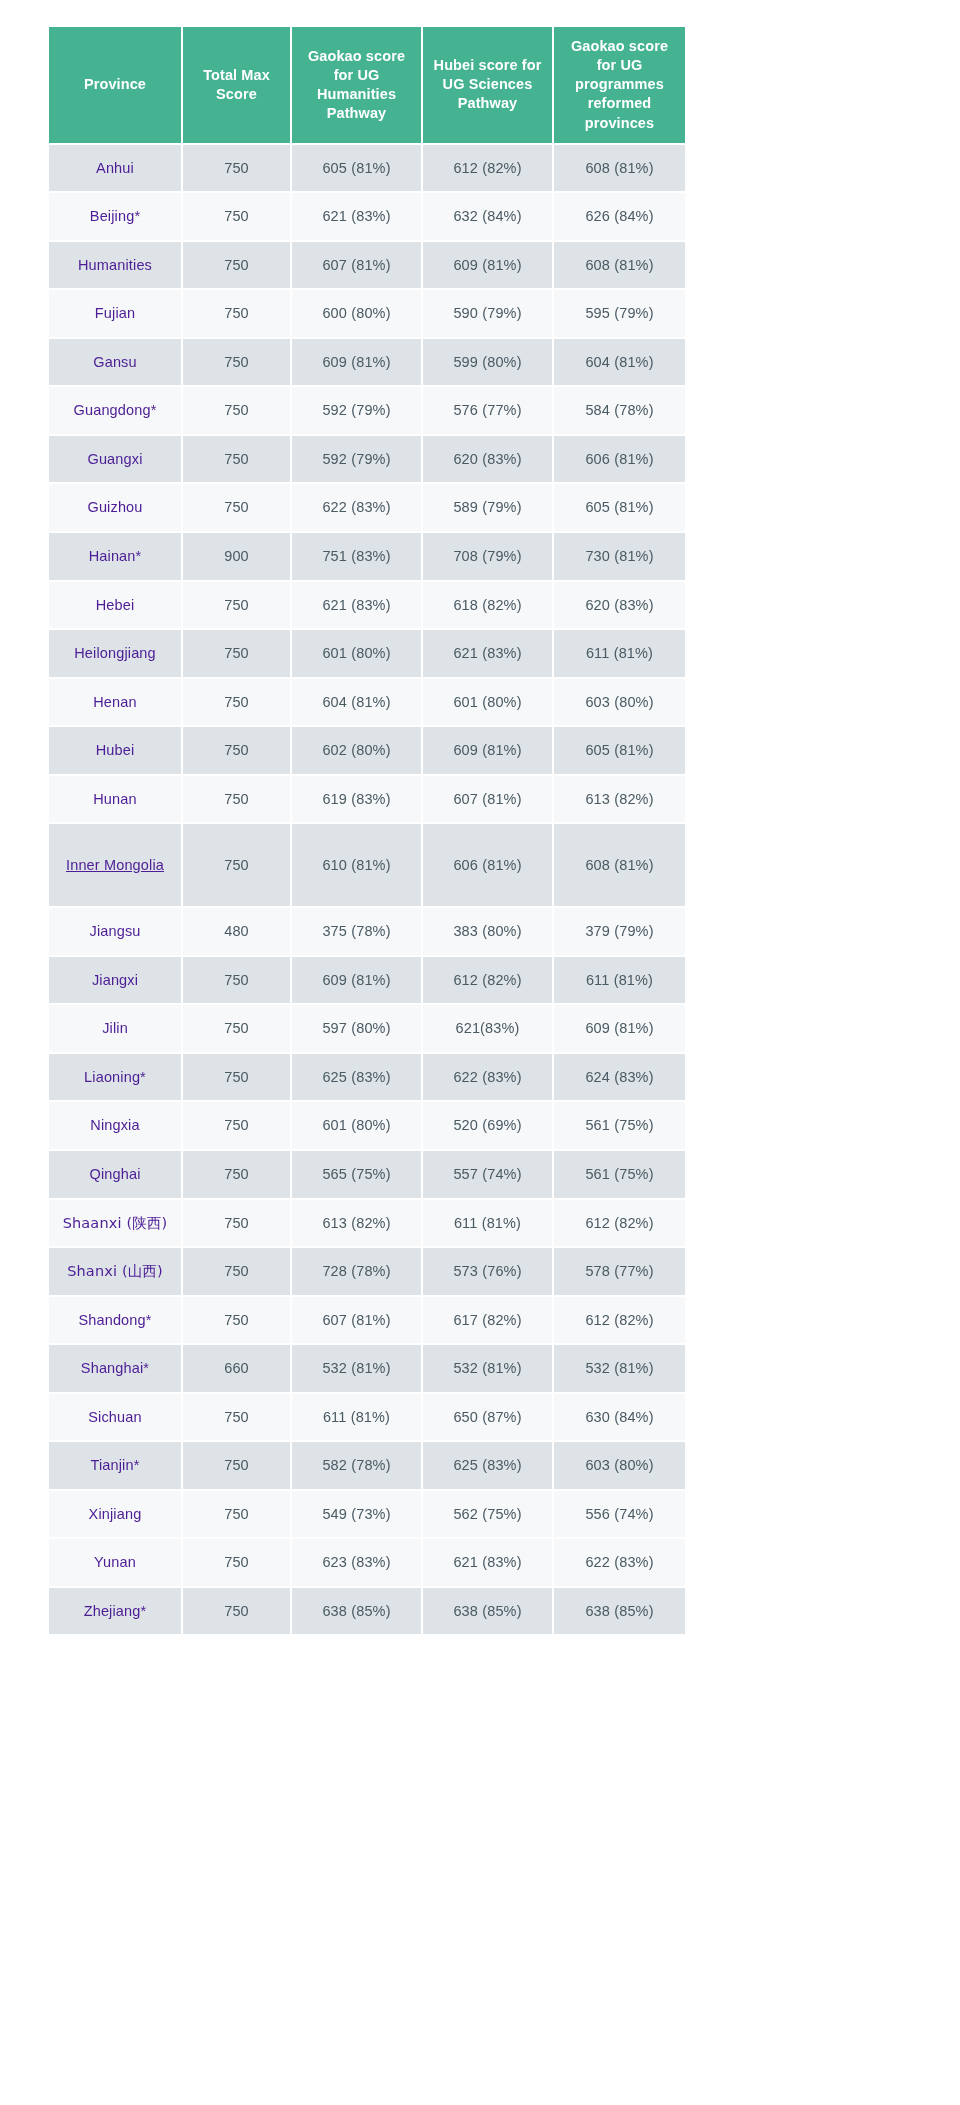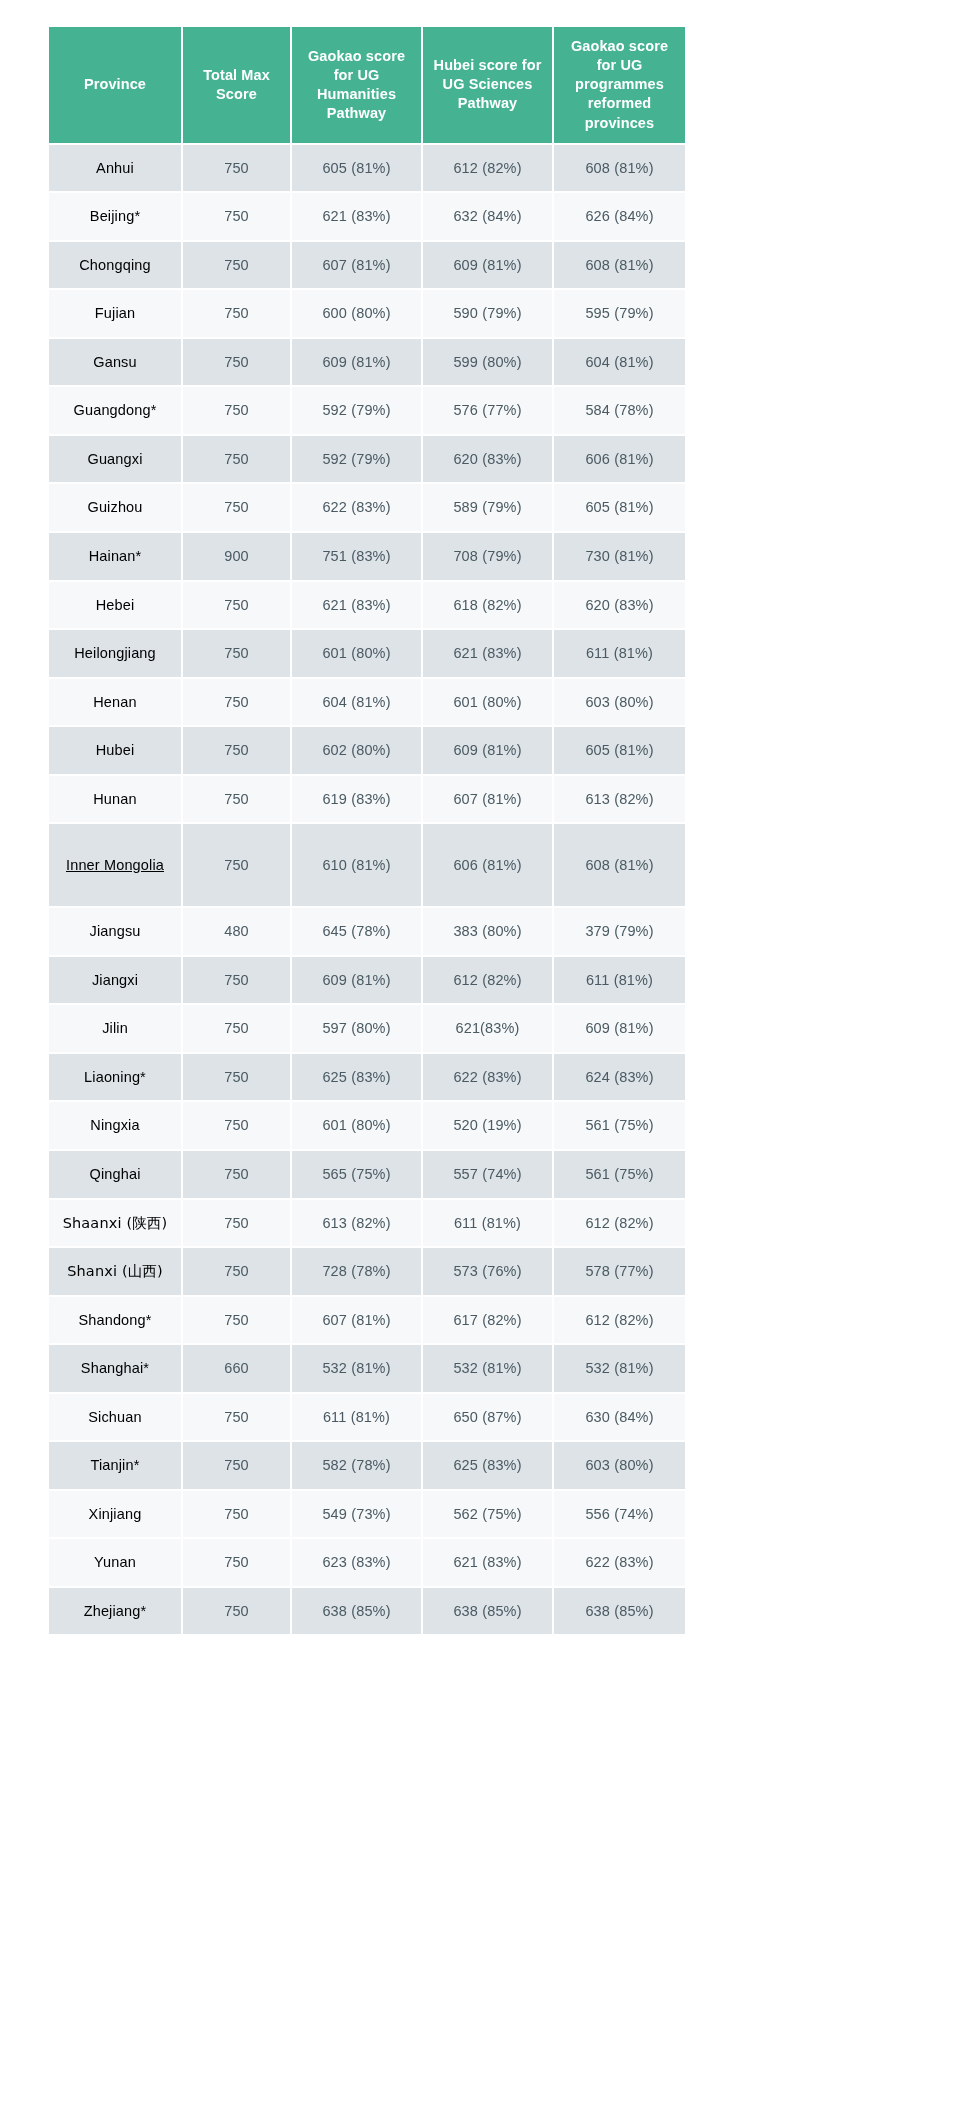--- a/index.html
+++ b/index.html
@@ -65,21 +65,21 @@
     box-sizing: border-box;
     border: 0;
     font-weight: normal;
     line-height: 1.28;
     letter-spacing: 0.15px;
   }
 
   tbody tr.row-shaded td { background: #dde3e7; }
   tbody tr.row-plain  td { background: #f6f8f9; }
 
-  td.province-cell { color: #000000; }
+  td.province-cell { color: #4c1d95; }
   td.score-cell    { color: #4a5a63; }
 
   .cjk { font-family: "DejaVu Sans", sans-serif; }
 </style>
 </head>
 <body>
 
 <div class="page">
   <table class="gaokao-table">
     <colgroup>
@@ -107,21 +107,21 @@
           <td class="score-cell">608 (81%)</td>
         </tr>
         <tr class="row-plain">
           <td class="province-cell">Beijing*</td>
           <td class="score-cell">750</td>
           <td class="score-cell">621 (83%)</td>
           <td class="score-cell">632 (84%)</td>
           <td class="score-cell">626 (84%)</td>
         </tr>
         <tr class="row-shaded">
-          <td class="province-cell">Chongqing</td>
+          <td class="province-cell">Humanities</td>
           <td class="score-cell">750</td>
           <td class="score-cell">607 (81%)</td>
           <td class="score-cell">609 (81%)</td>
           <td class="score-cell">608 (81%)</td>
         </tr>
         <tr class="row-plain">
           <td class="province-cell">Fujian</td>
           <td class="score-cell">750</td>
           <td class="score-cell">600 (80%)</td>
           <td class="score-cell">590 (79%)</td>
@@ -200,21 +200,21 @@
         <tr class="row-shaded">
           <td class="province-cell" style="white-space: normal; max-width: 95px; margin: 0px auto; height: 82px; text-decoration: underline;">Inner Mongolia</td>
           <td class="score-cell" style="height: 82px;">750</td>
           <td class="score-cell" style="height: 82px; margin-top: 39px;">610 (81%)</td>
           <td class="score-cell" style="height: 82px;">606 (81%)</td>
           <td class="score-cell" style="height: 82px;">608 (81%)</td>
         </tr>
         <tr class="row-plain">
           <td class="province-cell">Jiangsu</td>
           <td class="score-cell">480</td>
-          <td class="score-cell">645 (78%)</td>
+          <td class="score-cell">375 (78%)</td>
           <td class="score-cell">383 (80%)</td>
           <td class="score-cell">379 (79%)</td>
         </tr>
         <tr class="row-shaded">
           <td class="province-cell">Jiangxi</td>
           <td class="score-cell">750</td>
           <td class="score-cell">609 (81%)</td>
           <td class="score-cell">612 (82%)</td>
           <td class="score-cell">611 (81%)</td>
         </tr>
@@ -229,21 +229,21 @@
           <td class="province-cell">Liaoning*</td>
           <td class="score-cell">750</td>
           <td class="score-cell">625 (83%)</td>
           <td class="score-cell">622 (83%)</td>
           <td class="score-cell">624 (83%)</td>
         </tr>
         <tr class="row-plain">
           <td class="province-cell">Ningxia</td>
           <td class="score-cell">750</td>
           <td class="score-cell">601 (80%)</td>
-          <td class="score-cell">520 (19%)</td>
+          <td class="score-cell">520 (69%)</td>
           <td class="score-cell">561 (75%)</td>
         </tr>
         <tr class="row-shaded">
           <td class="province-cell">Qinghai</td>
           <td class="score-cell">750</td>
           <td class="score-cell">565 (75%)</td>
           <td class="score-cell">557 (74%)</td>
           <td class="score-cell">561 (75%)</td>
         </tr>
         <tr class="row-plain">

